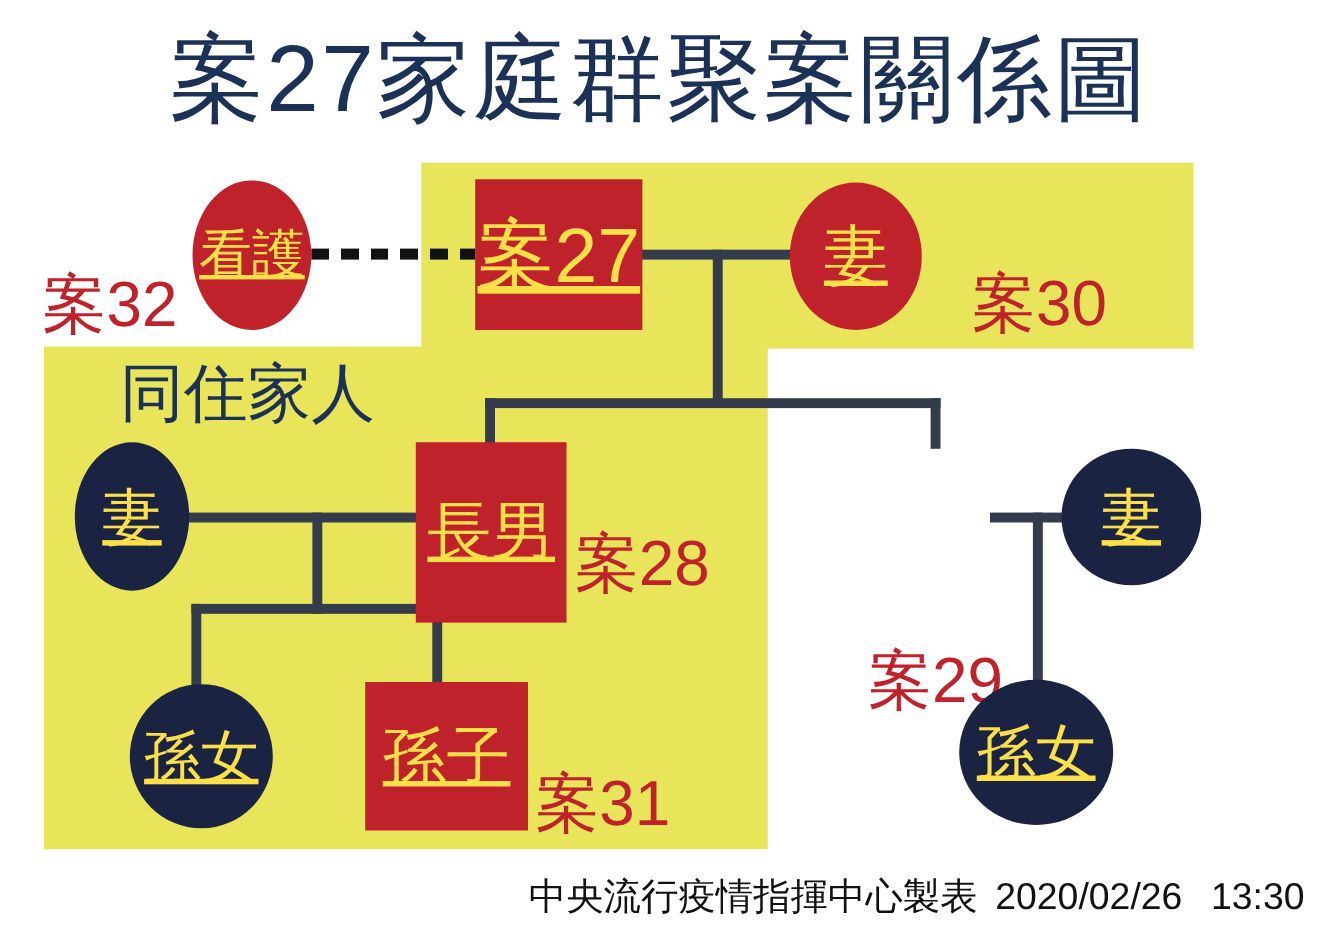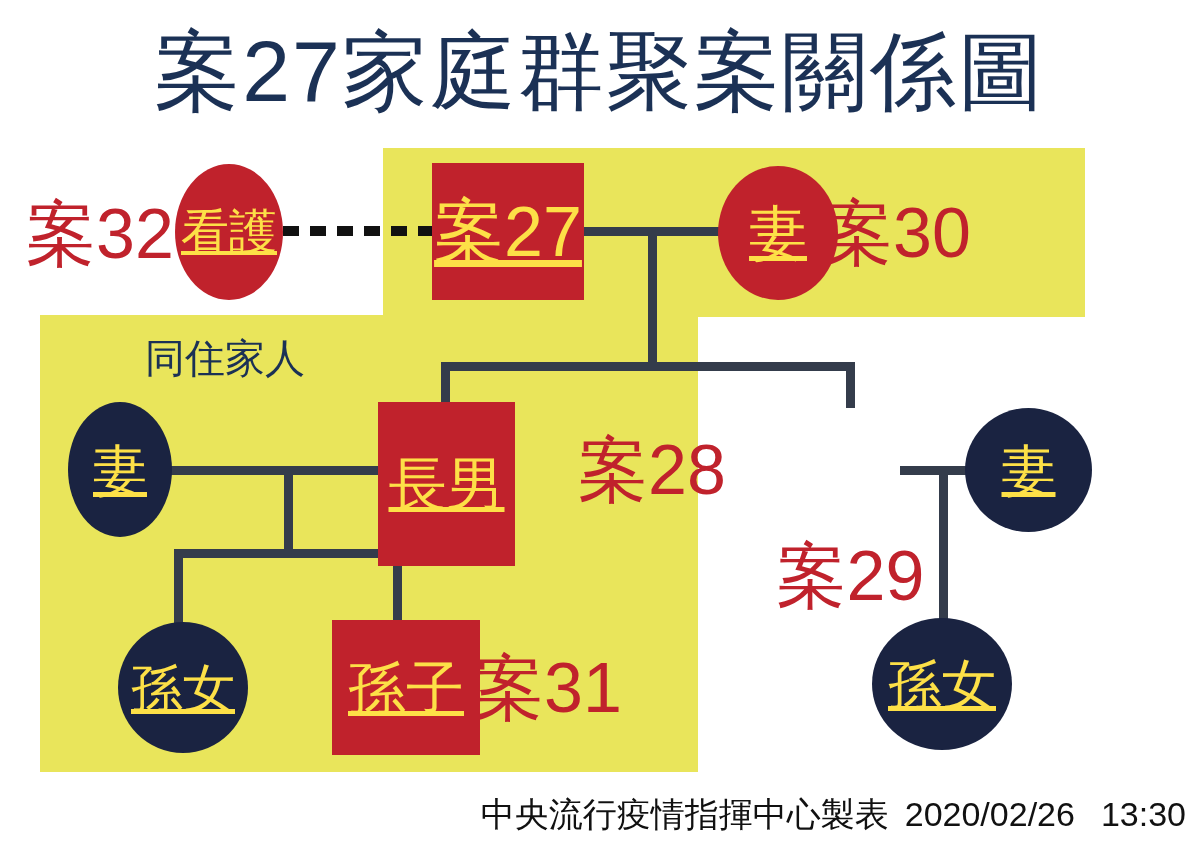--- a/index.html
+++ b/index.html
@@ -13,27 +13,27 @@
   .line{position:absolute;background:#343C4B;z-index:1;}
   .dash{position:absolute;z-index:1;background:repeating-linear-gradient(90deg,#111111 0 16px,transparent 16px 27px);}
 
   .node{position:absolute;z-index:2;display:flex;align-items:center;justify-content:center;
         color:#fde047;white-space:nowrap;line-height:1;text-decoration:underline;}
   .sq{background:#C0222C;}
   .circ{background:#C0222C;border-radius:50%;}
   .circ.navy{background:#1A2341;}
 
   .caselab{position:absolute;z-index:2;display:flex;align-items:center;justify-content:center;
-           color:#C0222C;font-size:70px;white-space:nowrap;line-height:1;}
+           color:#C0222C;font-size:58px;white-space:nowrap;line-height:1;margin-top:43px;}
 
   .title{position:absolute;left:0;top:14px;width:100%;text-align:center;
          font-size:86px;font-weight:normal;color:#1B3155;letter-spacing:2px;z-index:2;}
   .grouplab{position:absolute;left:140px;top:330px;width:170px;height:56px;z-index:2;
             display:flex;align-items:center;justify-content:center;
-            font-size:40px;color:#1B3155;white-space:nowrap;}
+            font-size:58px;color:#1B3155;white-space:nowrap;}
   .footer{position:absolute;right:14px;top:792px;z-index:2;display:flex;align-items:baseline;
           font-size:34px;font-weight:normal;color:#111111;white-space:nowrap;}
   .footer .gap1{width:16px;}
   .footer .gap2{width:26px;}
 </style>
 </head>
 <body>
 
 <div id="canvas">
 
@@ -50,22 +50,22 @@
   <div class="line" style="left:846px;top:362px;width:9px;height:46px;"></div>
   <div class="line" style="left:140px;top:466px;width:245px;height:9px;"></div>
   <div class="line" style="left:284px;top:466px;width:9px;height:92px;"></div>
   <div class="line" style="left:174px;top:549px;width:228px;height:9px;"></div>
   <div class="line" style="left:174px;top:549px;width:9px;height:78px;"></div>
   <div class="line" style="left:393px;top:549px;width:9px;height:76px;"></div>
   <div class="line" style="left:900px;top:466px;width:90px;height:9px;"></div>
   <div class="line" style="left:939px;top:466px;width:9px;height:157px;"></div>
 
   <div class="caselab" style="left:30px;top:200px;width:140px;height:68px;">案32</div>
-  <div class="caselab" style="left:832px;top:199px;width:130px;height:68px;">案30</div>
-  <div class="caselab" style="left:544px;top:436px;width:136px;height:68px;padding-left:40px;">案28</div>
+  <div class="caselab" style="left:880px;top:199px;width:130px;height:68px;">案30</div>
+  <div class="caselab" style="left:516px;top:436px;width:136px;height:68px;">案28</div>
   <div class="caselab" style="left:783px;top:542px;width:135px;height:68px;">案29</div>
   <div class="caselab" style="left:478px;top:654px;width:140px;height:68px;">案31</div>
 
   <div class="grouplab">同住家人</div>
 
   <div class="node circ" style="left:175px;top:164px;width:108px;height:136px;font-size:48px;">看護</div>
   <div class="node sq" style="left:432px;top:163px;width:152px;height:137px;font-size:70px;">案27</div>
   <div class="node circ" style="left:718px;top:166px;width:120px;height:134px;font-size:58px;">妻</div>
   <div class="node circ navy" style="left:68px;top:402px;width:104px;height:135px;font-size:54px;">妻</div>
   <div class="node sq" style="left:378px;top:402px;width:137px;height:164px;font-size:58px;">長男</div>

